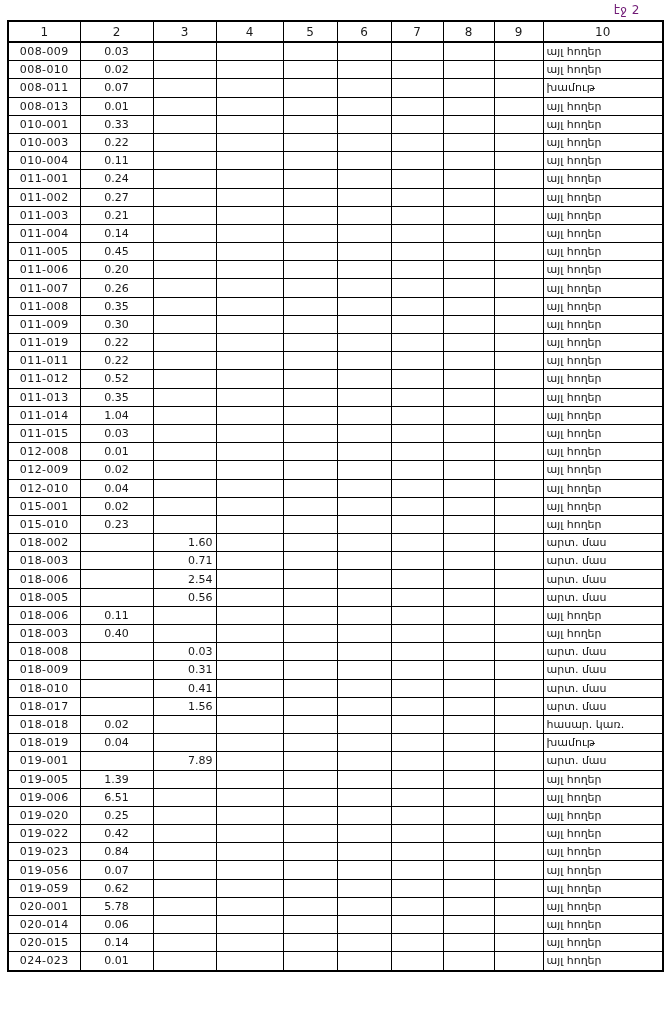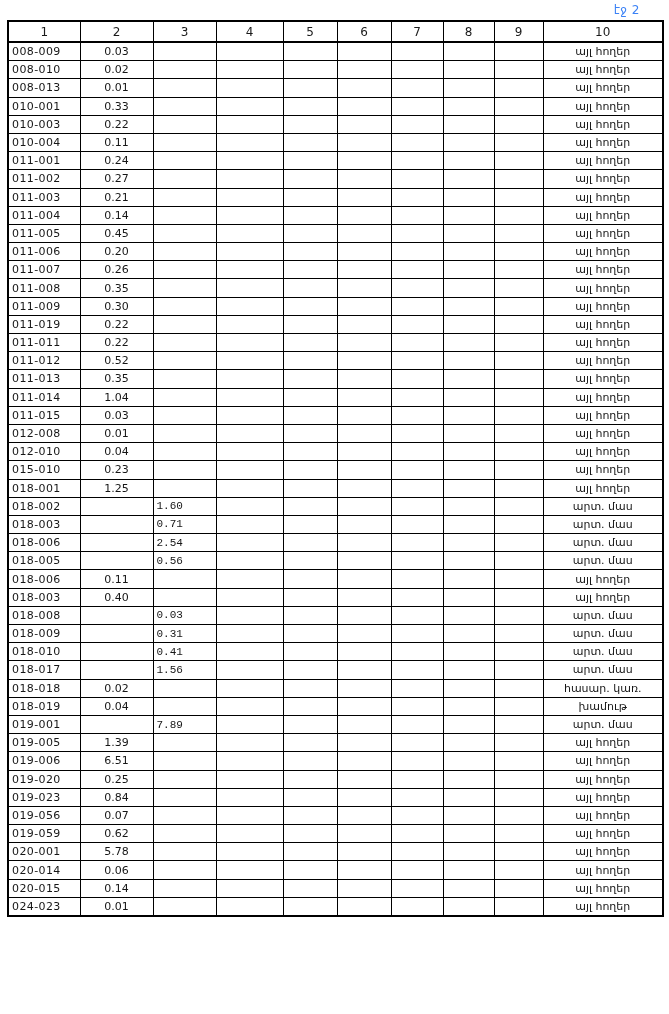--- a/index.html
+++ b/index.html
@@ -12,21 +12,21 @@
     color: #151515;
     position: relative;
     overflow: hidden;
   }
   .page-label {
     position: absolute;
     top: 3px;
     right: 29px;
     font-size: 12px;
     letter-spacing: 0.5px;
-    color: #3b82f6;
+    color: #701a75;
   }
   table.sheet {
     position: absolute;
     left: 7px;
     top: 20px;
     width: 655px;
     border-collapse: collapse;
     table-layout: fixed;
     border: 2px solid #000;
   }
@@ -42,25 +42,25 @@
   }
   table.sheet td {
     border: 1px solid #000;
     height: 17.2px;
     font-size: 11px;
     padding: 0 3px;
     white-space: nowrap;
     overflow: hidden;
     color: #161616;
   }
-  td.c-code   { text-align: left;  letter-spacing: 0.4px; }
+  td.c-code   { text-align: center;  letter-spacing: 0.4px; }
   td.c-val2   { text-align: center; }
-  td.c-val3   { text-align: left; font-family: Liberation Mono, monospace; }
+  td.c-val3   { text-align: right; }
   td.c-empty  { }
-  td.c-landuse{ text-align: center; }
+  td.c-landuse{ text-align: left; }
 </style>
 </head>
 <body>
 
 <div class="page-label">էջ 2</div>
 
 <table class="sheet">
   <colgroup>
     <col style="width:72px">
       <col style="width:73px">
@@ -106,20 +106,32 @@
         <td class="c-val3"></td>
         <td class="c-empty"></td>
         <td class="c-empty"></td>
         <td class="c-empty"></td>
         <td class="c-empty"></td>
         <td class="c-empty"></td>
         <td class="c-empty"></td>
         <td class="c-landuse">այլ հողեր</td>
       </tr>
       <tr>
+        <td class="c-code">008-011</td>
+        <td class="c-val2">0.07</td>
+        <td class="c-val3"></td>
+        <td class="c-empty"></td>
+        <td class="c-empty"></td>
+        <td class="c-empty"></td>
+        <td class="c-empty"></td>
+        <td class="c-empty"></td>
+        <td class="c-empty"></td>
+        <td class="c-landuse">խամութ</td>
+      </tr>
+      <tr>
         <td class="c-code">008-013</td>
         <td class="c-val2">0.01</td>
         <td class="c-val3"></td>
         <td class="c-empty"></td>
         <td class="c-empty"></td>
         <td class="c-empty"></td>
         <td class="c-empty"></td>
         <td class="c-empty"></td>
         <td class="c-empty"></td>
         <td class="c-landuse">այլ հողեր</td>
@@ -346,56 +358,68 @@
         <td class="c-val3"></td>
         <td class="c-empty"></td>
         <td class="c-empty"></td>
         <td class="c-empty"></td>
         <td class="c-empty"></td>
         <td class="c-empty"></td>
         <td class="c-empty"></td>
         <td class="c-landuse">այլ հողեր</td>
       </tr>
       <tr>
+        <td class="c-code">012-009</td>
+        <td class="c-val2">0.02</td>
+        <td class="c-val3"></td>
+        <td class="c-empty"></td>
+        <td class="c-empty"></td>
+        <td class="c-empty"></td>
+        <td class="c-empty"></td>
+        <td class="c-empty"></td>
+        <td class="c-empty"></td>
+        <td class="c-landuse">այլ հողեր</td>
+      </tr>
+      <tr>
         <td class="c-code">012-010</td>
         <td class="c-val2">0.04</td>
         <td class="c-val3"></td>
         <td class="c-empty"></td>
         <td class="c-empty"></td>
         <td class="c-empty"></td>
         <td class="c-empty"></td>
         <td class="c-empty"></td>
         <td class="c-empty"></td>
         <td class="c-landuse">այլ հողեր</td>
       </tr>
       <tr>
+        <td class="c-code">015-001</td>
+        <td class="c-val2">0.02</td>
+        <td class="c-val3"></td>
+        <td class="c-empty"></td>
+        <td class="c-empty"></td>
+        <td class="c-empty"></td>
+        <td class="c-empty"></td>
+        <td class="c-empty"></td>
+        <td class="c-empty"></td>
+        <td class="c-landuse">այլ հողեր</td>
+      </tr>
+      <tr>
         <td class="c-code">015-010</td>
         <td class="c-val2">0.23</td>
         <td class="c-val3"></td>
         <td class="c-empty"></td>
         <td class="c-empty"></td>
         <td class="c-empty"></td>
         <td class="c-empty"></td>
         <td class="c-empty"></td>
         <td class="c-empty"></td>
         <td class="c-landuse">այլ հողեր</td>
       </tr>
       <tr>
-        <td class="c-code">018-001</td>
-        <td class="c-val2">1.25</td>
-        <td class="c-val3"></td>
-        <td class="c-empty"></td>
-        <td class="c-empty"></td>
-        <td class="c-empty"></td>
-        <td class="c-empty"></td>
-        <td class="c-empty"></td>
-        <td class="c-empty"></td>
-        <td class="c-landuse">այլ հողեր</td>
-      </tr>
-      <tr>
         <td class="c-code">018-002</td>
         <td class="c-val2"></td>
         <td class="c-val3">1.60</td>
         <td class="c-empty"></td>
         <td class="c-empty"></td>
         <td class="c-empty"></td>
         <td class="c-empty"></td>
         <td class="c-empty"></td>
         <td class="c-empty"></td>
         <td class="c-landuse">արտ. մաս</td>
@@ -564,20 +588,32 @@
         <td class="c-empty"></td>
         <td class="c-empty"></td>
         <td class="c-empty"></td>
         <td class="c-empty"></td>
         <td class="c-empty"></td>
         <td class="c-landuse">այլ հողեր</td>
       </tr>
       <tr>
         <td class="c-code">019-020</td>
         <td class="c-val2">0.25</td>
+        <td class="c-val3"></td>
+        <td class="c-empty"></td>
+        <td class="c-empty"></td>
+        <td class="c-empty"></td>
+        <td class="c-empty"></td>
+        <td class="c-empty"></td>
+        <td class="c-empty"></td>
+        <td class="c-landuse">այլ հողեր</td>
+      </tr>
+      <tr>
+        <td class="c-code">019-022</td>
+        <td class="c-val2">0.42</td>
         <td class="c-val3"></td>
         <td class="c-empty"></td>
         <td class="c-empty"></td>
         <td class="c-empty"></td>
         <td class="c-empty"></td>
         <td class="c-empty"></td>
         <td class="c-empty"></td>
         <td class="c-landuse">այլ հողեր</td>
       </tr>
       <tr>

